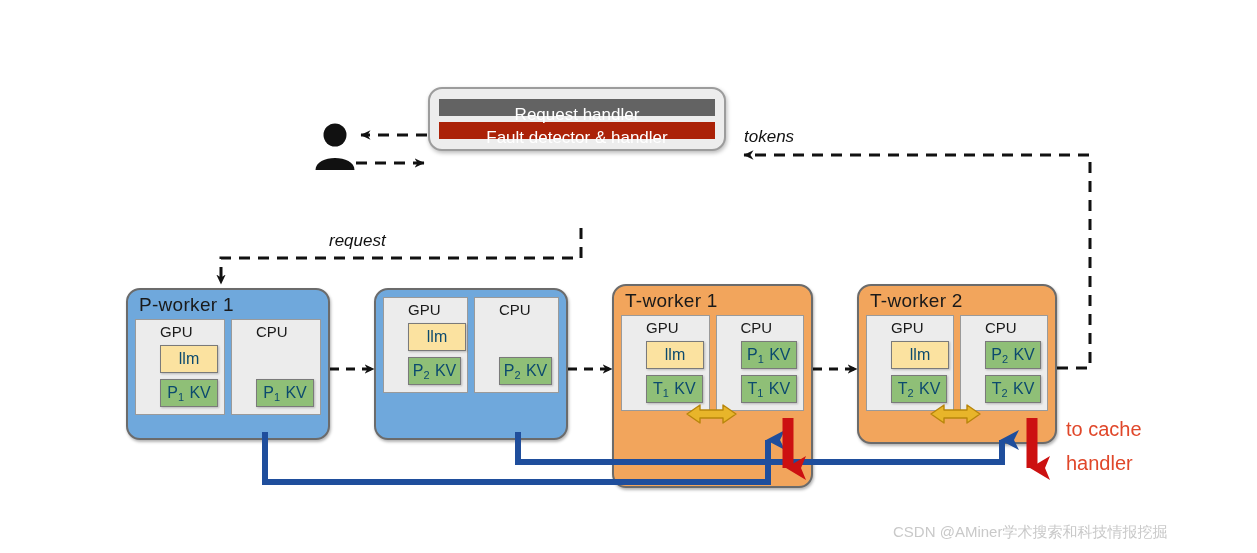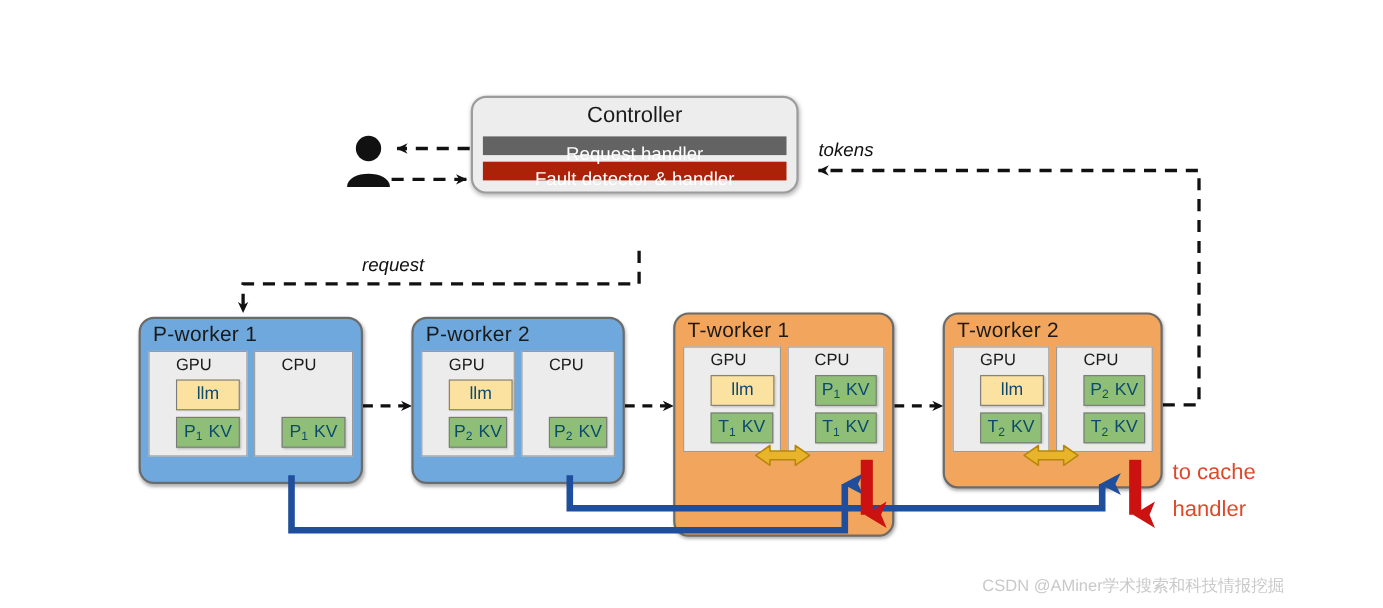--- a/index.html
+++ b/index.html
@@ -174,21 +174,20 @@
     </g>
     <g>
       <line x1="568" y1="369" x2="612" y2="369" stroke="#111" stroke-width="3" stroke-dasharray="9,7" marker-end="url(#arrowBlackEnd)"></line>
     </g>
     <g>
       <line x1="813" y1="369" x2="857" y2="369" stroke="#111" stroke-width="3" stroke-dasharray="9,7" marker-end="url(#arrowBlackEnd)"></line>
     </g>
   </svg>
 
   <div class="node controller" style="left:428px; top:87px; width:298px;">
-    <div class="controller-title">Controller</div>
     <div class="ctrl-bar req">Request handler</div>
     <div class="ctrl-bar fault">Fault detector &amp; handler</div>
   </div>
 
   <div class="person" style="left:312px; top:120px;">
     <svg width="46" height="54" viewBox="0 0 46 54">
       <circle cx="23" cy="15" r="11.5" fill="#111"></circle>
       <path d="M3.5,50 C3.5,34 42.5,34 42.5,50 Z" fill="#111"></path>
     </svg>
   </div>
@@ -203,21 +202,20 @@
       </div>
       <div class="panel">
         <div class="panel-title">CPU</div>
         <div class="chip spacer"></div>
         <div class="chip kv">P<sub>1</sub> KV</div>
       </div>
     </div>
   </div>
 
   <div class="node worker p" style="left:374px; top:288px; width:194px; height:152px;">
-    <div class="worker-title">P-worker 2</div>
     <div class="panels">
       <div class="panel">
         <div class="panel-title">GPU</div>
         <div class="chip llm">llm</div>
         <div class="chip kv">P<sub>2</sub> KV</div>
       </div>
       <div class="panel">
         <div class="panel-title">CPU</div>
         <div class="chip spacer"></div>
         <div class="chip kv">P<sub>2</sub> KV</div>

